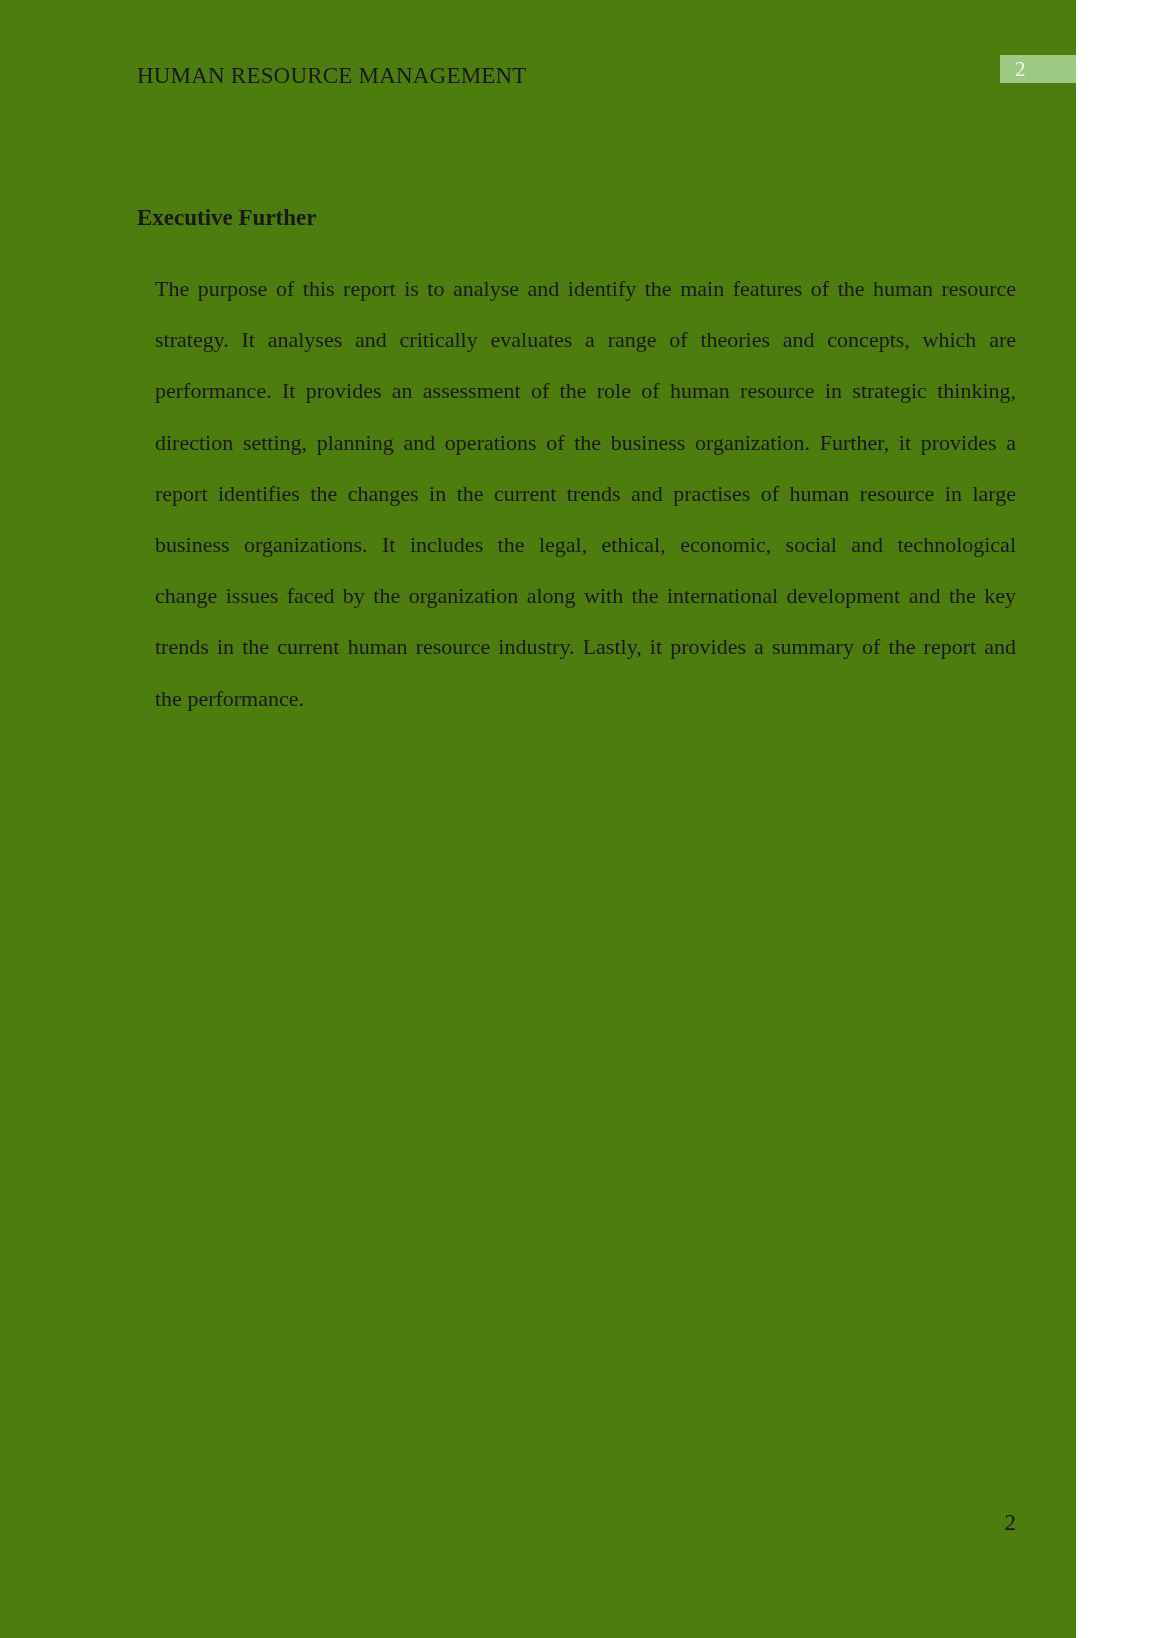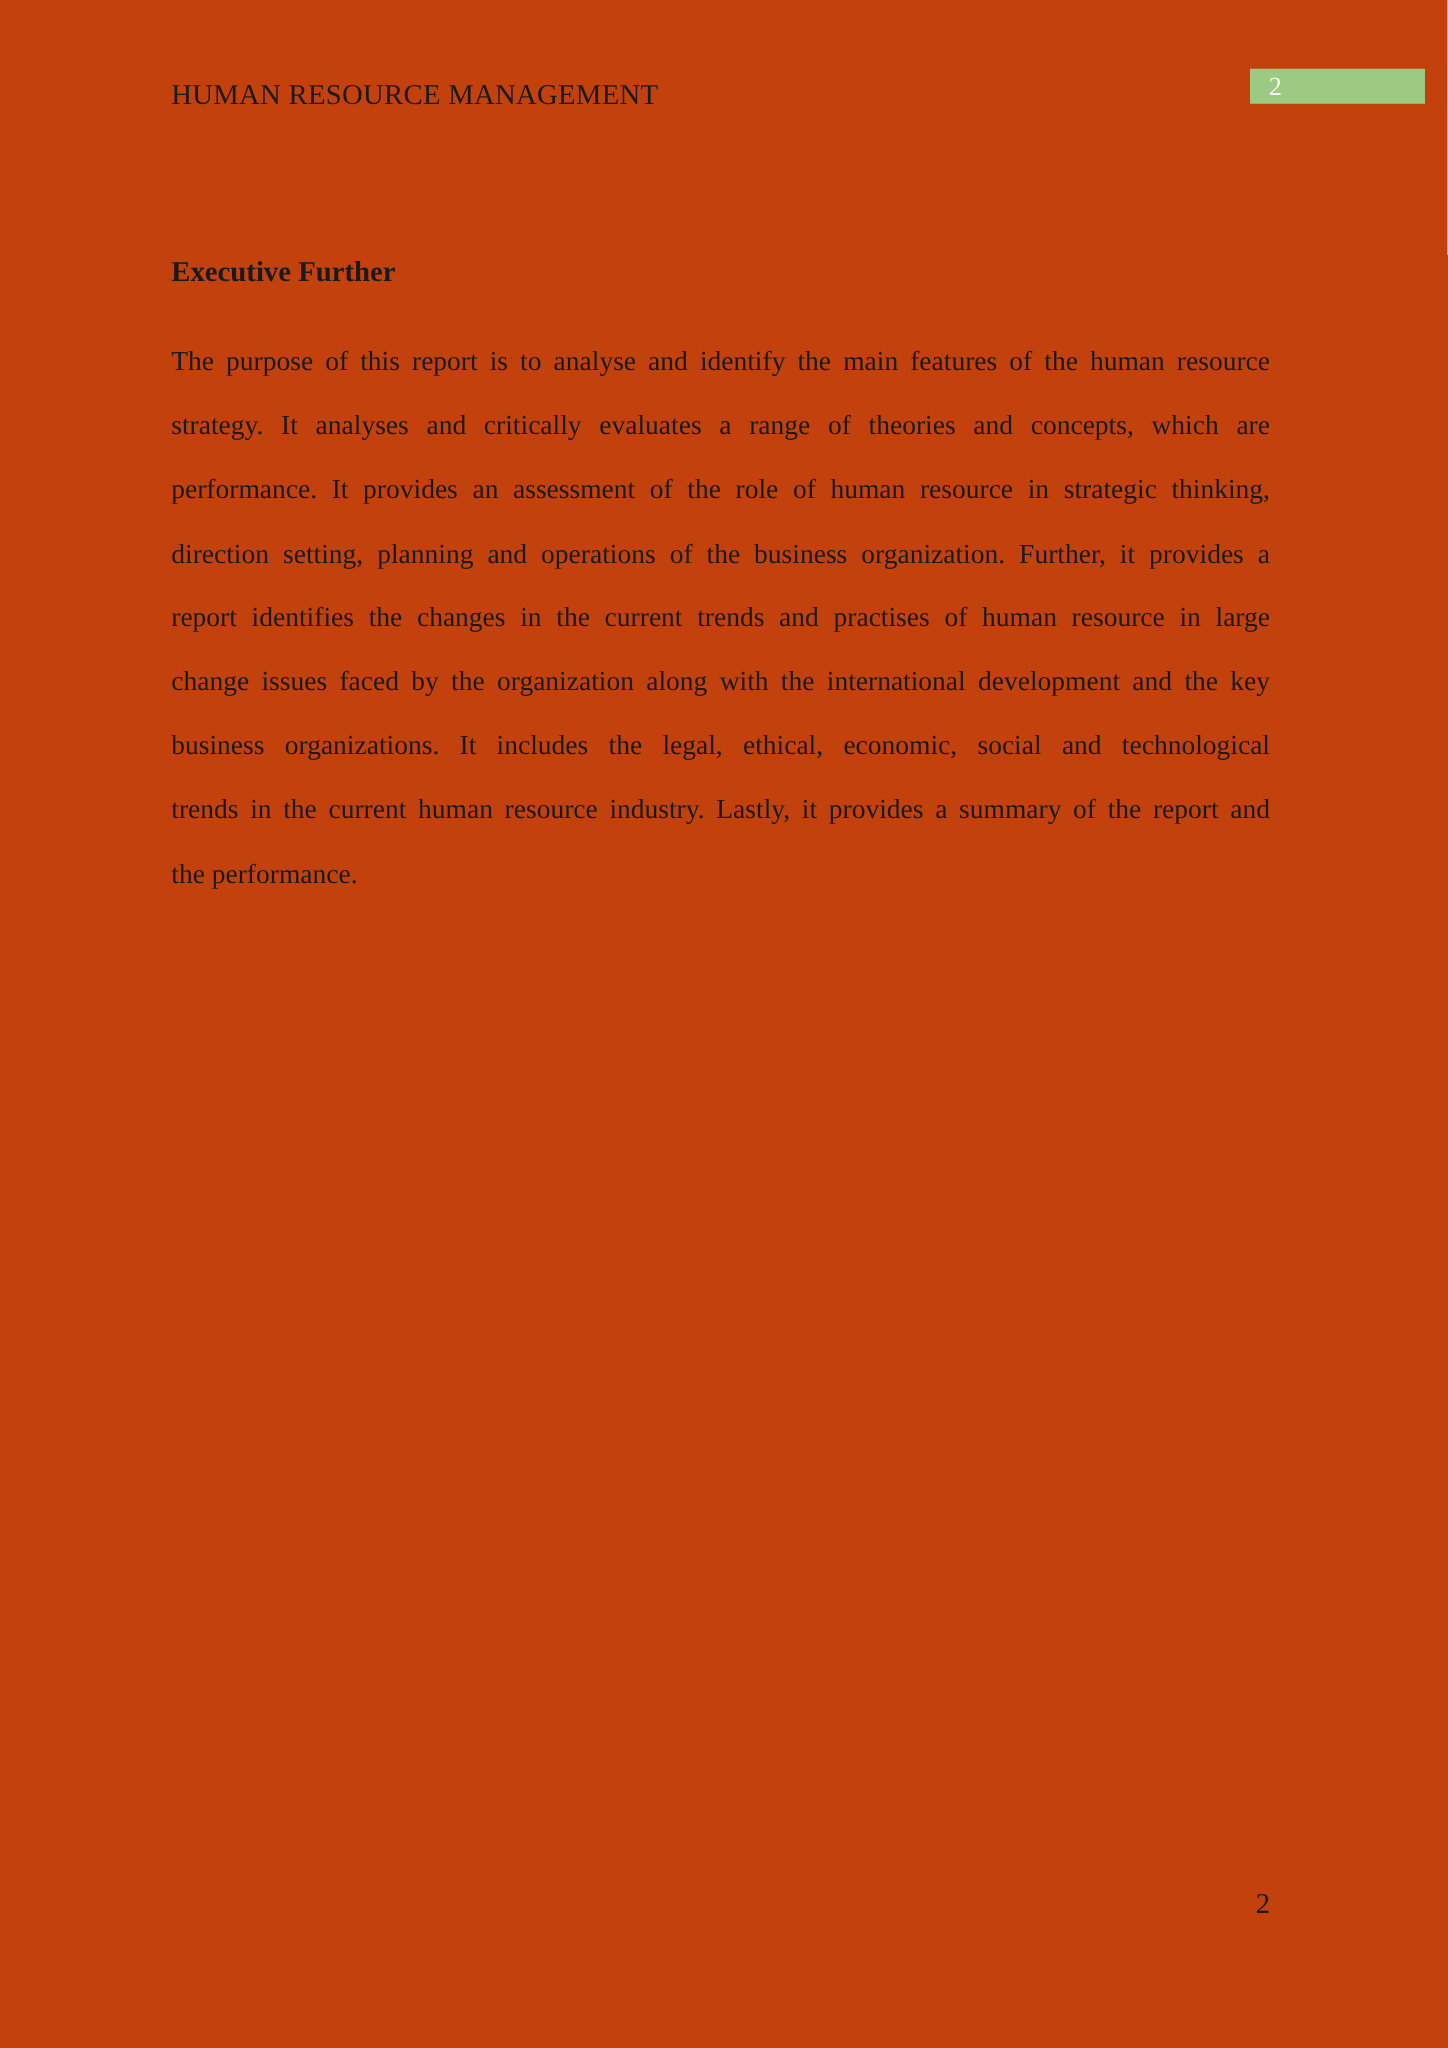--- a/index.html
+++ b/index.html
@@ -2,23 +2,23 @@
 <html><head>
 <meta charset="utf-8">
 <style>
   html, body {
     margin: 0;
     padding: 0;
     background: #ffffff;
   }
   .page {
     position: relative;
-    width: 1158px;
+    width: 1076px;
     height: 1638px;
-    background: #c2410c;
+    background: #4d7c0f;
     font-family: "Liberation Serif", "DejaVu Serif", serif;
     color: #1a1a1a;
     overflow: hidden;
   }
   .running-header {
     position: absolute;
     left: 137px;
     top: 63px;
     font-size: 23px;
     letter-spacing: 0.2px;
@@ -52,20 +52,21 @@
     width: 879px;
     font-size: 22px;
   }
   .para-line {
     height: 51.2px;
     line-height: 51.2px;
     text-align: justify;
     text-align-last: justify;
     overflow: hidden;
     white-space: normal;
+    margin-left: 18px;
   }
   .para-line.last-line {
     text-align-last: left;
   }
   .footer-page-number {
     position: absolute;
     left: 137px;
     top: 1510px;
     width: 879px;
     text-align: right;
@@ -82,21 +83,21 @@
   <div class="page-number-box">2</div>
 
   <div class="section-heading">Executive Further</div>
 
   <div class="body-paragraph">
     <div class="para-line">The purpose of this report is to analyse and identify the main features of the human resource</div>
     <div class="para-line">strategy. It analyses and critically evaluates a range of theories and concepts, which are</div>
     <div class="para-line">performance. It provides an assessment of the role of human resource in strategic thinking,</div>
     <div class="para-line">direction setting, planning and operations of the business organization. Further, it provides a</div>
     <div class="para-line">report identifies the changes in the current trends and practises of human resource in large</div>
+    <div class="para-line">business organizations. It includes the legal, ethical, economic, social and technological</div>
     <div class="para-line">change issues faced by the organization along with the international development and the key</div>
-    <div class="para-line">business organizations. It includes the legal, ethical, economic, social and technological</div>
     <div class="para-line">trends in the current human resource industry. Lastly, it provides a summary of the report and</div>
     <div class="para-line last-line">the performance.</div>
   </div>
 
   <div class="footer-page-number">2</div>
 
 </div>
 
 </body></html>

